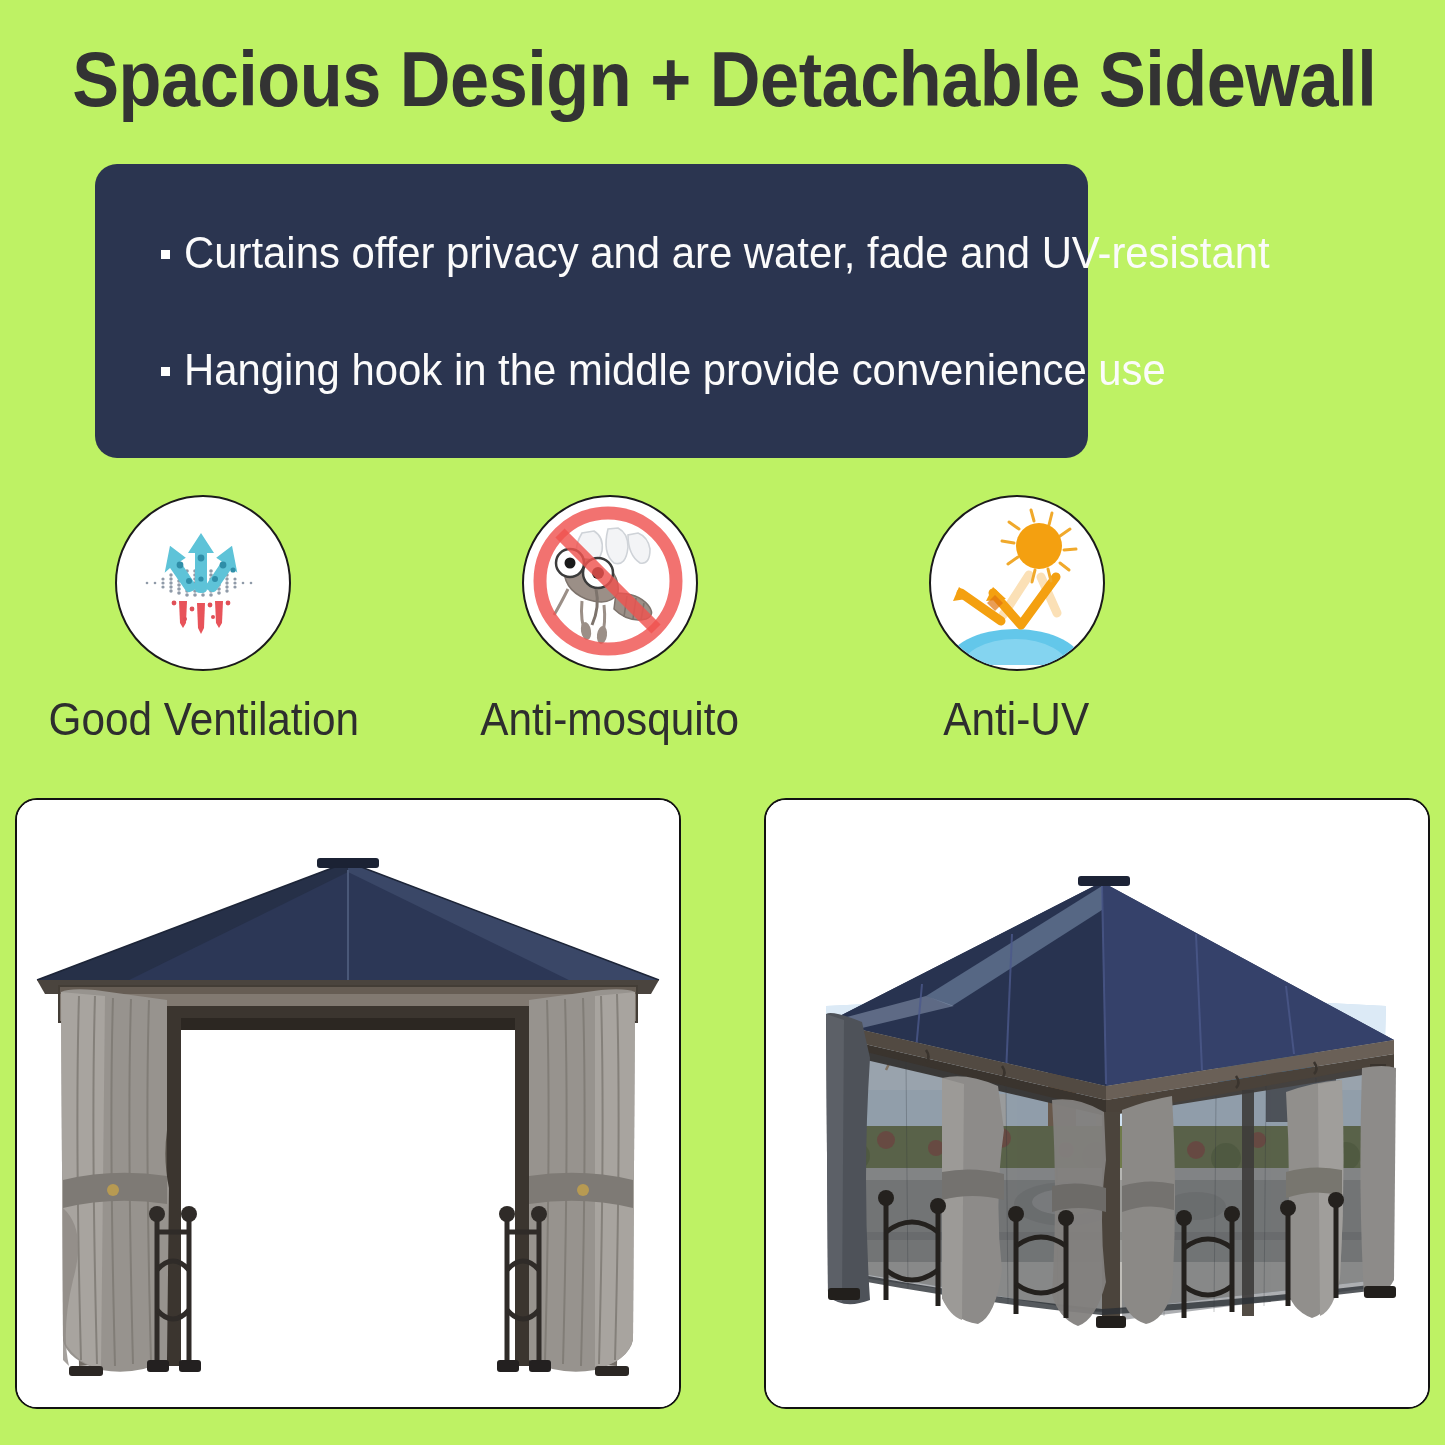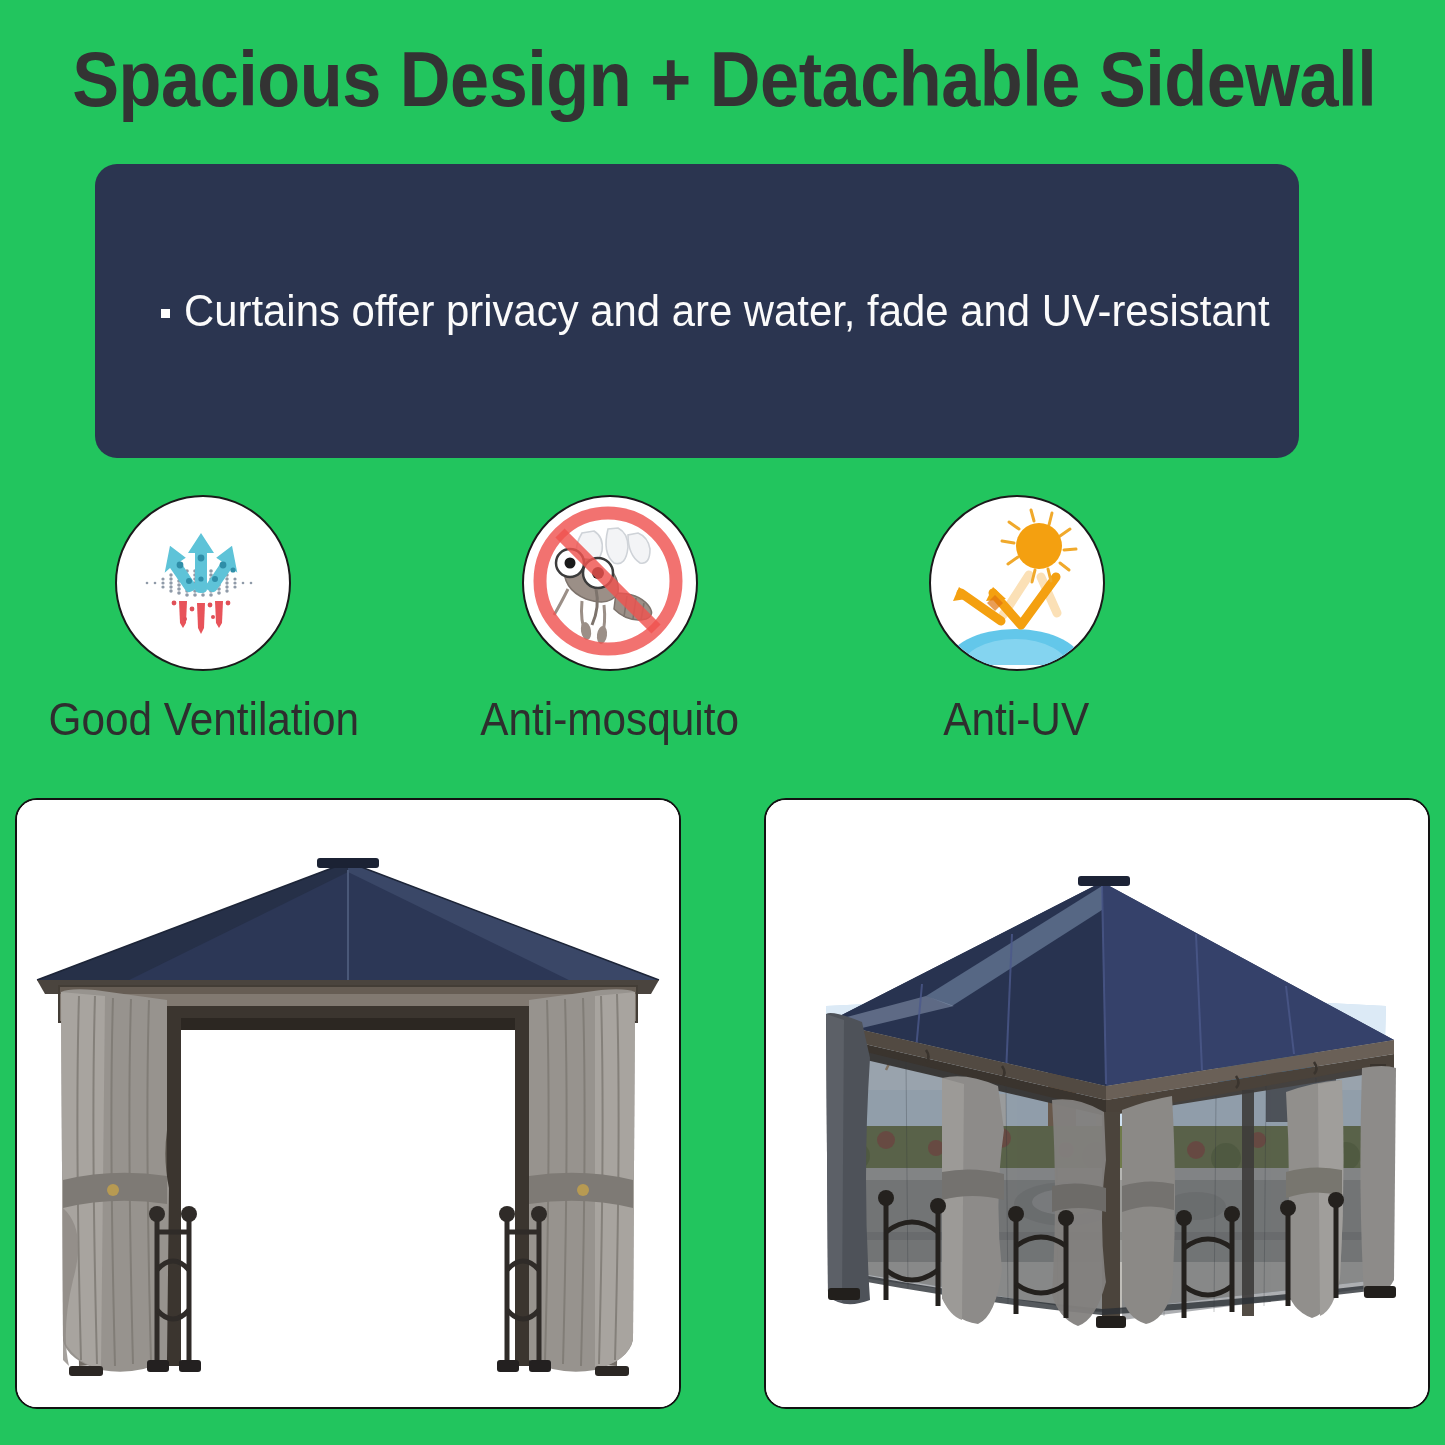--- a/index.html
+++ b/index.html
@@ -8,21 +8,21 @@
     padding: 0;
     background: #ffffff;
   }
   body {
     font-family: "Liberation Sans", sans-serif;
   }
   .page {
     position: relative;
     width: 1445px;
     height: 1445px;
-    background: #22c55e;
+    background: #bef264;
     overflow: hidden;
   }
 
   
   .title {
     position: absolute;
     left: 0;
     top: 36px;
     width: 1445px;
     text-align: center;
@@ -35,21 +35,21 @@
     transform: scaleX(0.90);
     transform-origin: 50% 50%;
     white-space: nowrap;
   }
 
   
   .panel {
     position: absolute;
     left: 95px;
     top: 164px;
-    width: 1204px;
+    width: 993px;
     height: 294px;
     background: #2b3550;
     border-radius: 22px;
     box-sizing: border-box;
     padding: 30px 28px 30px 66px;
     display: flex;
     flex-direction: column;
     justify-content: space-around;
   }
   .bullet-row {
@@ -145,20 +145,24 @@
 <body>
 
 <div class="page">
 
   <div class="title">Spacious Design + Detachable Sidewall</div>
 
   <div class="panel">
     <div class="bullet-row">
       <span class="bullet-mark"></span>
       <span class="bullet-text">Curtains offer privacy and are water, fade and UV-resistant</span>
+    </div>
+    <div class="bullet-row">
+      <span class="bullet-mark"></span>
+      <span class="bullet-text">Hanging hook in the middle provide convenience use</span>
     </div>
   </div>
 
   <div class="features">
 
     <div class="feature">
       <div class="icon-circle">
         <svg width="168" height="168" viewBox="0 0 168 168" xmlns="http://www.w3.org/2000/svg">
 
           <g fill="#8f9aa8">

